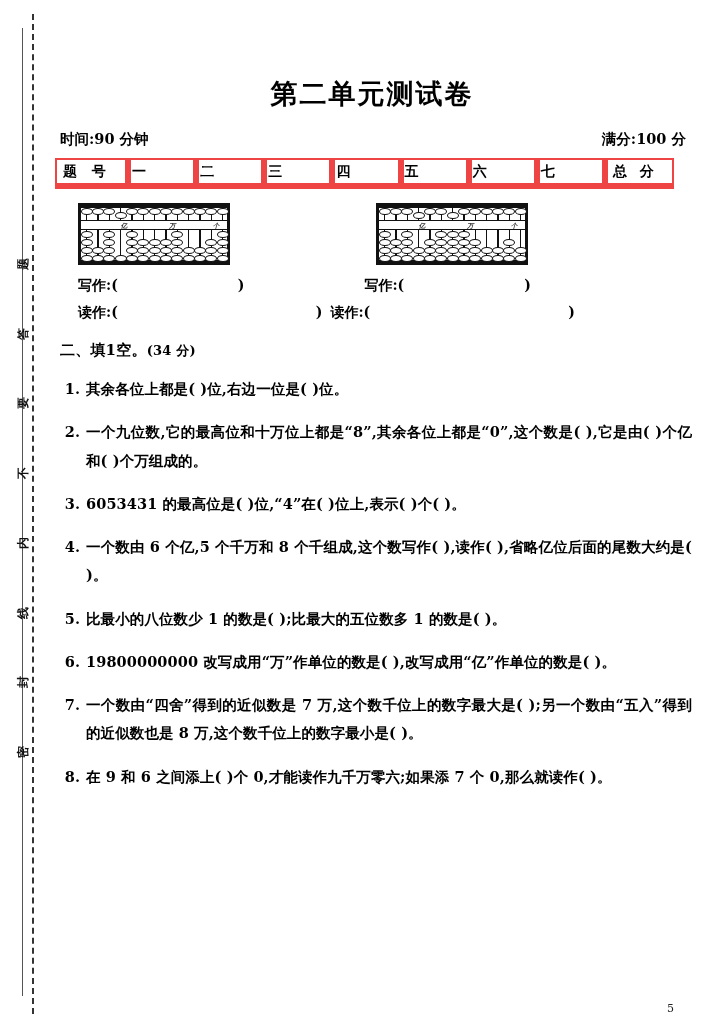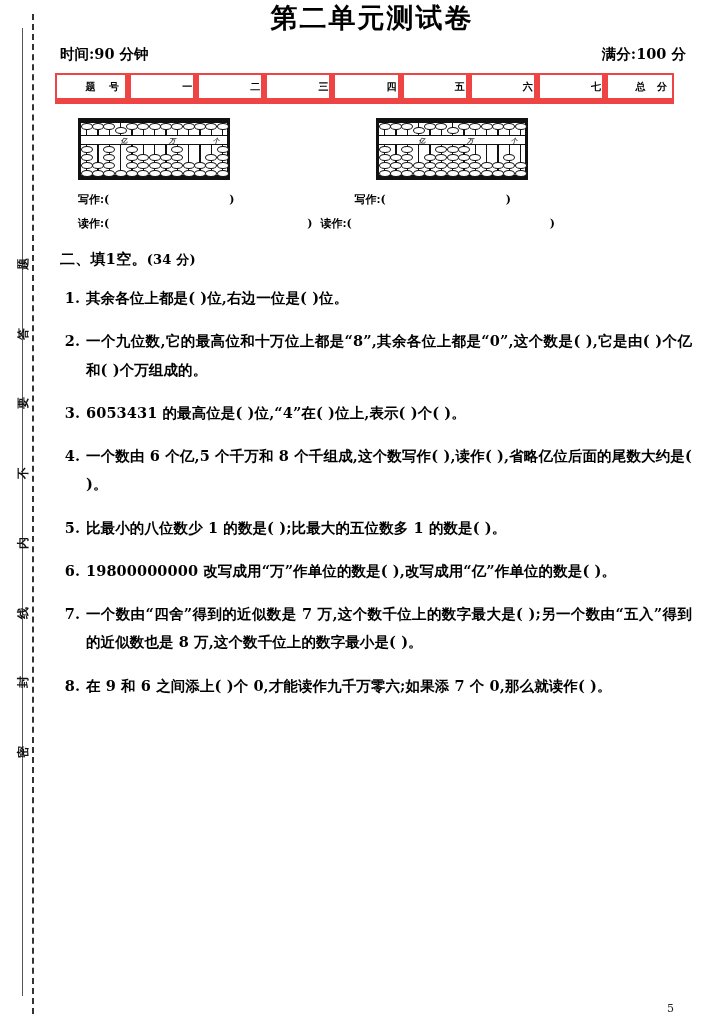--- a/index.html
+++ b/index.html
@@ -52,47 +52,48 @@
     position: absolute;
     left: 52px; top: 0;
     width: 640px; height: 1024px;
   }
 
   .title {
     text-align: center;
     font-size: 27px;
     font-weight: bold;
     letter-spacing: 2px;
+    margin-top: 76px;
     font-family: "DejaVu Serif", "Liberation Serif", serif;
   }
 
   .meta-row {
     display: flex;
     justify-content: space-between;
     align-items: baseline;
     font-size: 14.5px;
     font-weight: bold;
-    margin-top: 9px;
+    margin-top: 18px;
     padding: 0 6px 0 8px;
   }
 
   
   table.score-table {
     border-collapse: collapse;
     width: 619px;
     margin-top: 9px;
     margin-left: 3px;
     table-layout: fixed;
   }
   table.score-table td {
     border: 6px solid #ef4444;
     height: 27px;
-    text-align: right;
+    text-align: left;
     vertical-align: middle;
-    font-size: 10px;
+    font-size: 14px;
     font-weight: bold;
     font-family: "DejaVu Serif", "Liberation Serif", serif;
   }
   table.score-table td.lbl { width: 72px; letter-spacing: 5px; text-indent: 5px; }
   table.score-table td.total { letter-spacing: 4px; text-indent: 4px; }
   table.score-table tr.r1 td { border-top-width: 2px; }
   table.score-table tr.r2 td { border-bottom-width: 2px; }
   table.score-table td:first-child { border-left-width: 2px; }
   table.score-table td:last-child { border-right-width: 2px; }
 
@@ -163,21 +164,21 @@
     border-radius: 50%;
     background: #fff;
     z-index: 3;
     margin-left: -5.3px;
   }
 
   
   .wr-block { margin-top: 12px; padding-left: 26px; }
   .wr-line {
     display: flex;
-    font-size: 11px;
+    font-size: 14px;
     font-weight: bold;
     margin-bottom: 9px;
     align-items: baseline;
   }
   .wr-line .lead { white-space: nowrap; }
   .wr-line .blank-wide { display: inline-block; }
 
   
   .qlist { margin-top: 6px; padding-left: 8px; }
   .q {

